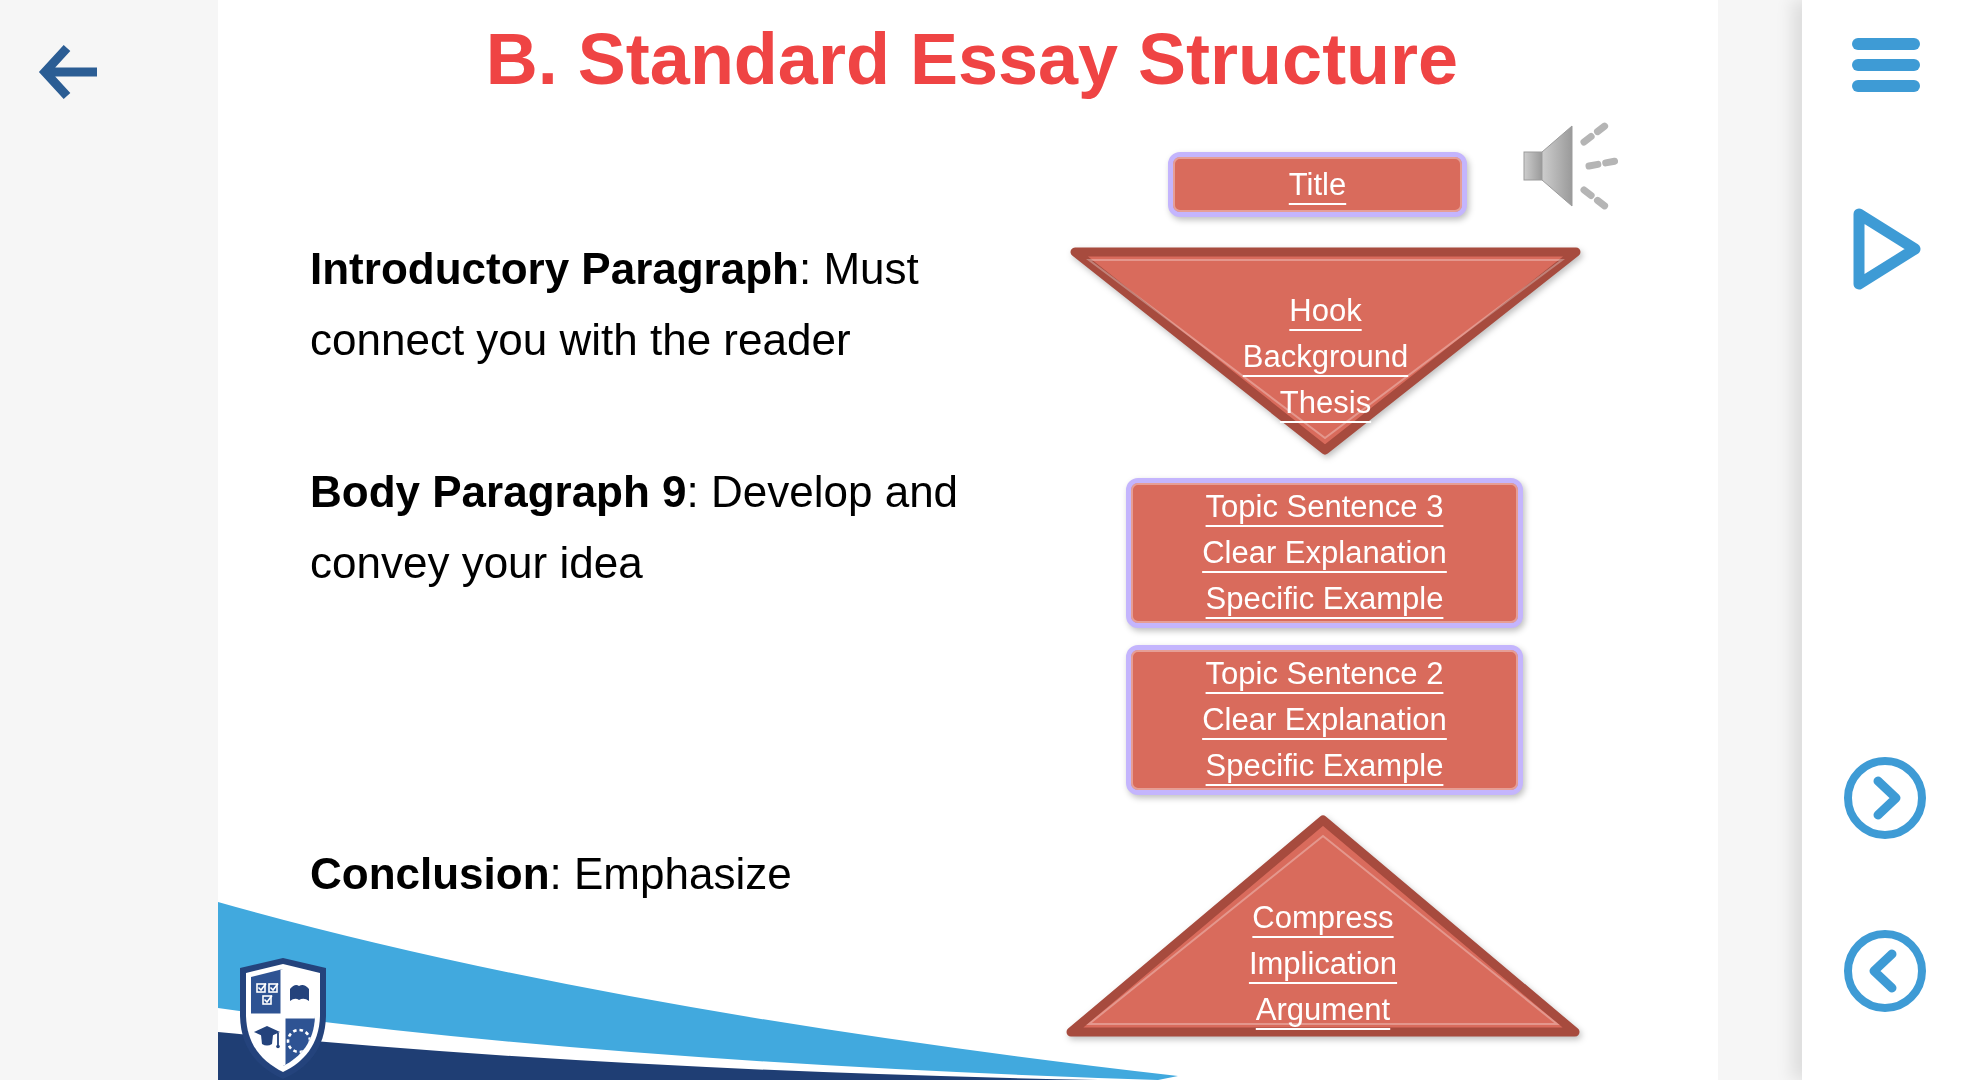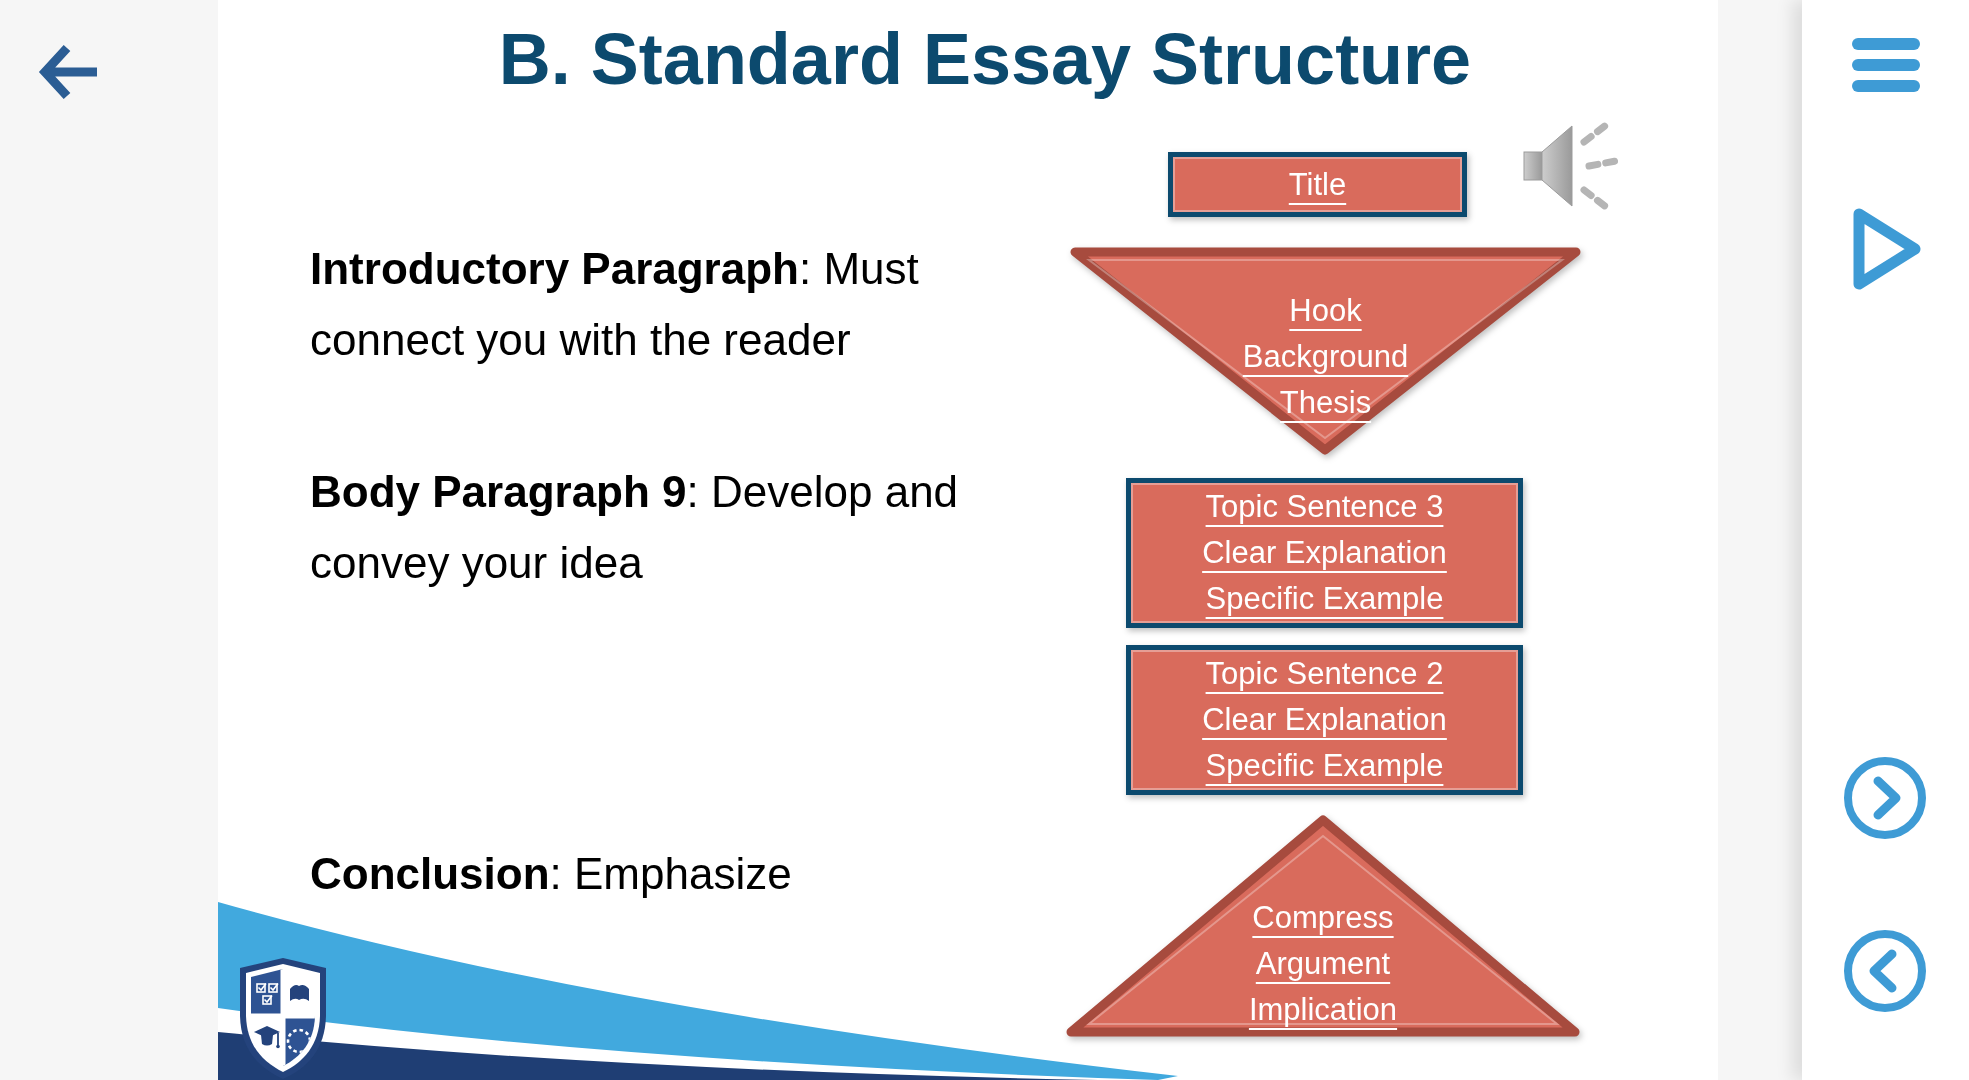--- a/index.html
+++ b/index.html
@@ -6,32 +6,32 @@
   body{
     width:1969px;height:1080px;position:relative;overflow:hidden;
     background:#f6f6f6;
     font-family:"Liberation Sans", sans-serif;
   }
   
   .back-btn{position:absolute;left:38px;top:42px;width:64px;height:60px;cursor:pointer;}
   
   .slide{position:absolute;left:218px;top:0;width:1500px;height:1080px;background:#ffffff;overflow:hidden;}
   .slide-title{
-    position:absolute;top:18px;left:17px;width:100%;text-align:center;
-    font-size:72px;font-weight:bold;color:#0c4a6e;white-space:nowrap;
+    position:absolute;top:18px;left:4px;width:100%;text-align:center;
+    font-size:72px;font-weight:bold;color:#ef4444;white-space:nowrap;
   }
   .outline-item{
     position:absolute;left:92px;width:700px;
     font-size:44px;line-height:71px;color:#000;
   }
   .outline-item b{font-weight:bold;}
   .o1{top:233px}.o2{top:456px}.o3{top:625px}.o4{top:838px}
   
   .shape-box{
-    position:absolute;background:#D96B5C;border:5px solid #0c4a6e;border-radius:0;
+    position:absolute;background:#D96B5C;border:5px solid #c4b5fd;border-radius:12px;
     box-shadow:inset 0 0 0 2px rgba(255,255,255,.35), 2px 3px 6px rgba(0,0,0,.25);
     display:flex;flex-direction:column;align-items:center;justify-content:center;
   }
   .shape-line{
     color:#fff;font-size:31px;line-height:46px;text-align:center;display:block;
     text-decoration:underline;text-decoration-thickness:2px;text-underline-offset:8px;
   }
   .box-title{left:950px;top:152px;width:289px;height:55px;}
   .box-ts1{left:908px;top:478px;width:387px;height:140px;}
   .box-ts2{left:908px;top:645px;width:387px;height:140px;}
@@ -98,22 +98,22 @@
     <span class="shape-line">Clear Explanation</span>
     <span class="shape-line">Specific Example</span>
   </div>
 
   <svg class="tri-svg tri-conc" viewBox="0 0 520 228">
     <polygon points="260,8 512,220 8,220" fill="#D96B5C" stroke="#A74B3E" stroke-width="9" stroke-linejoin="round"></polygon>
     <polygon points="260,24 494,212 26,212" fill="none" stroke="rgba(255,255,255,0.30)" stroke-width="2"></polygon>
   </svg>
   <div class="tri-text tri-text-conc">
     <span class="shape-line">Compress</span>
+    <span class="shape-line">Implication</span>
     <span class="shape-line">Argument</span>
-    <span class="shape-line">Implication</span>
   </div>
 
   <svg class="speaker" viewBox="0 0 120 100">
     <defs>
       <linearGradient id="spk" x1="0" y1="0" x2="1" y2="0">
         <stop offset="0" stop-color="#cdcdcd"></stop>
           <stop offset="1" stop-color="#9a9a9a"></stop>
       </linearGradient>
     </defs>
     <rect x="6" y="36" width="18" height="28" fill="url(#spk)" stroke="#9b9b9b" stroke-width="1"></rect>

